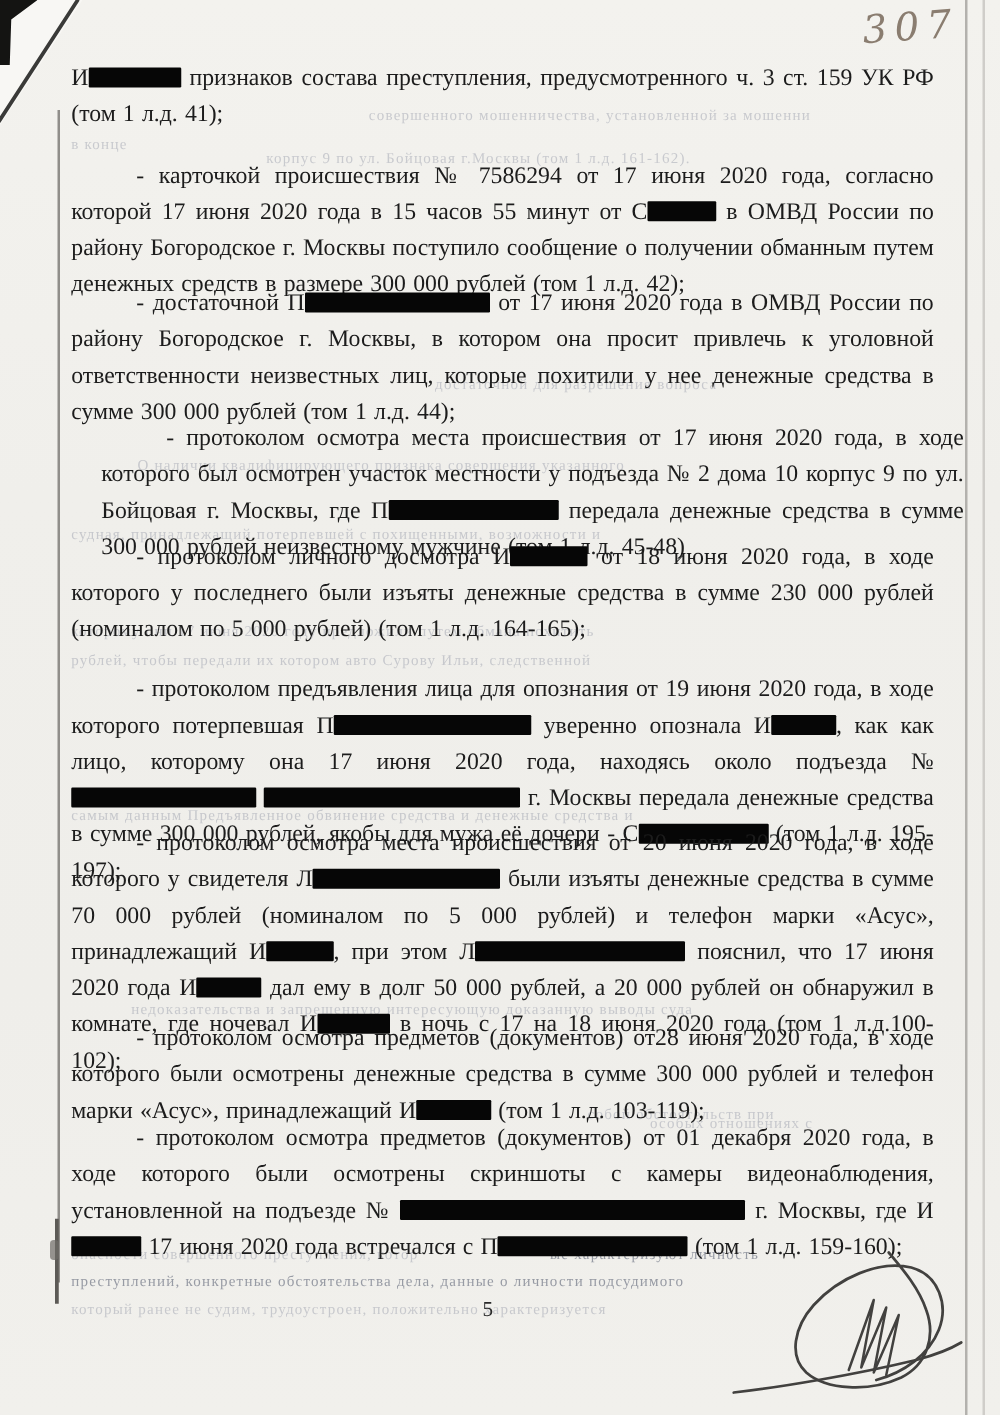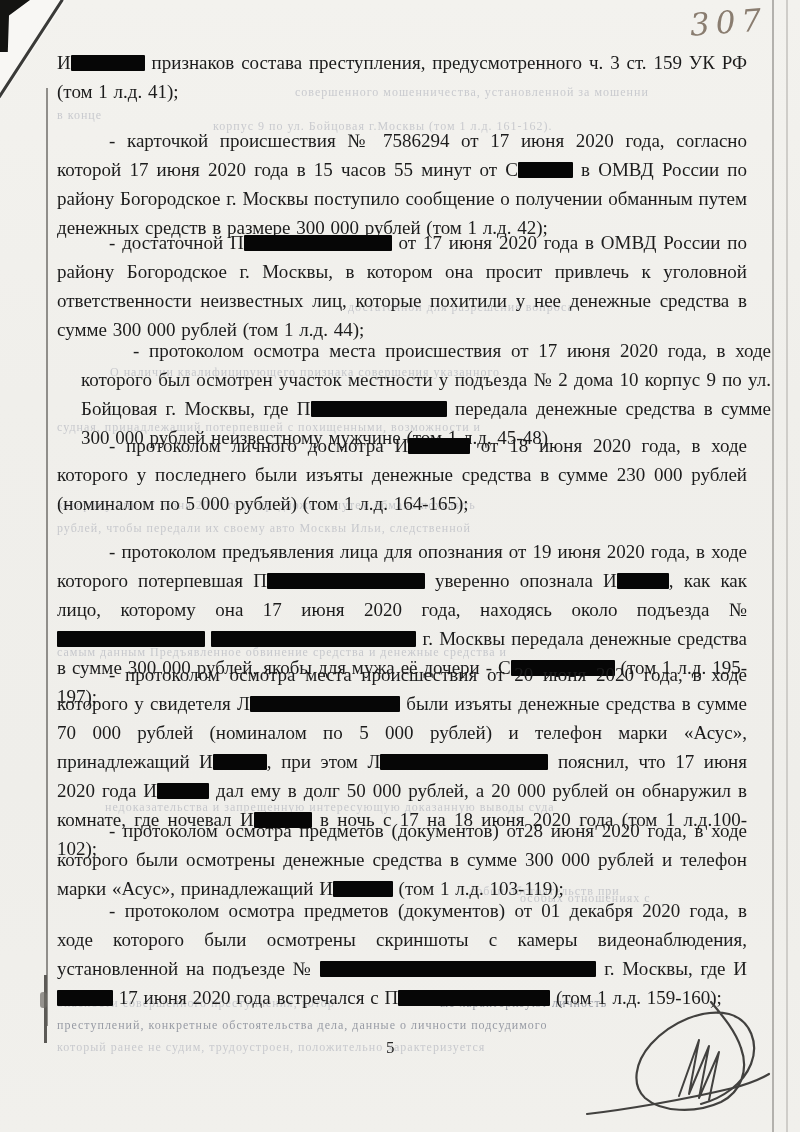--- a/index.html
+++ b/index.html
@@ -84,21 +84,21 @@
 <div class="page">
 
   <div class="bleed">
       <span style="left: 295px; top: 85px;">совершенного мошенничества, установленной за мошенни</span>
       <span style="left: 57px; top: 108px;">в конце</span>
       <span style="left: 213px; top: 107px; margin-top: 12px;">корпус 9 по ул. Бойцовая г.Москвы (том 1 л.д. 161-162).</span>
       <span style="left: 348px; top: 300px; text-align: right;">достаточной для разрешения вопроса</span>
       <span style="left: 110px; top: 324px; margin-top: 41px;">О наличии квалифицирующего признака совершения указанного</span>
       <span style="left: 57px; top: 420px;">судная, принадлежащий потерпевшей с похищенными, возможности и</span>
       <span style="left: 57px; top: 498px;">которому они 17 июня 2020 году предложили путем обмана похитить</span>
-      <span style="left: 57px; top: 521px;">рублей, чтобы передали их своему авто Москвы Ильи, следственной</span>
+      <span style="left: 57px; top: 521px;">рублей, чтобы передали их котором авто Сурову Ильи, следственной</span>
       <span style="left: 57px; top: 645px;">самым данным Предъявленное обвинение средства и денежные средства и</span>
       <span style="left: 57px; top: 800px; margin-left: 48px;">недоказательства и запрещенную интересующую доказанную выводы суда</span>
       <span style="left: 520px; top: 891px;">особых отношениях с</span>
       <span style="left: 470px; top: 884px;">собой обстоятельств при</span>
       <span style="left: 57px; top: 996px;">опасности совершенного преступления, котор</span>
       <span class="dark" style="left: 440px; top: 996px;">ые характеризуют личность</span>
       <span class="dark" style="left: 57px; top: 1018px;">преступлений, конкретные обстоятельства дела, данные о личности подсудимого</span>
       <span style="left: 57px; top: 1040px;">который ранее не судим, трудоустроен, положительно характеризуется</span>
     </div>
 

